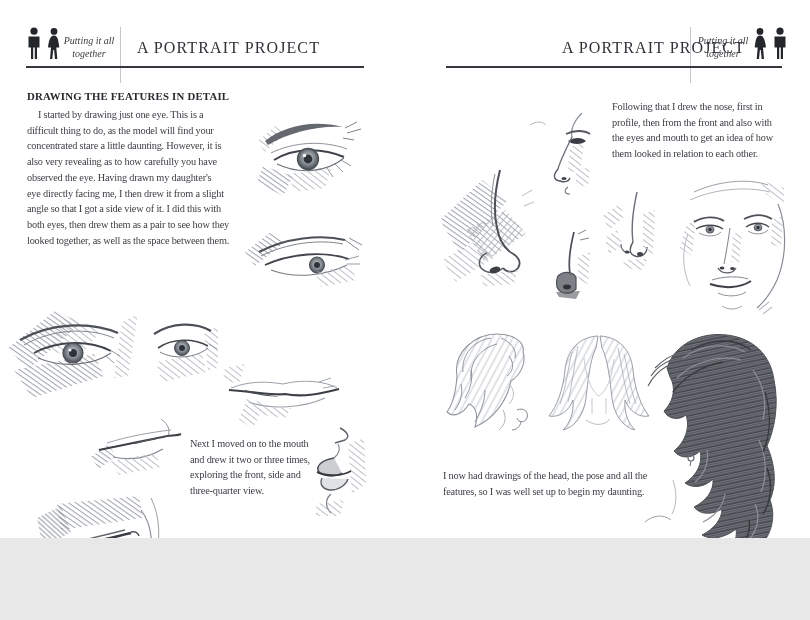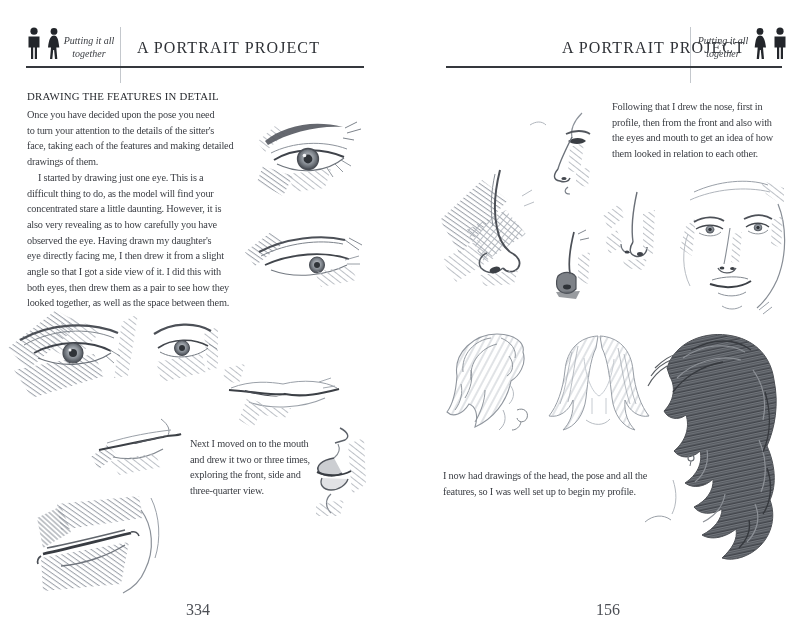--- a/index.html
+++ b/index.html
@@ -1,23 +1,23 @@
 <!DOCTYPE html>
 <html><head>
 <meta charset="utf-8">
 <style>
   html,body{margin:0;padding:0;background:#e8e8e8;}
-  .stage{position:relative;width:810px;height:620px;background:#ffffff;overflow:hidden;
+  .stage{position:relative;width:810px;height:538px;background:#ffffff;overflow:hidden;
          font-family:"Liberation Serif",serif;color:#3b3e44;}
   .abs{position:absolute;}
   .tab{font-style:italic;font-size:10px;line-height:12.5px;color:#3a3d42;white-space:pre-line;text-align:center;}
   .chapter{font-size:16px;letter-spacing:1.1px;color:#2e3136;white-space:nowrap;}
   .vrule{width:1px;background:#c4c8cd;}
   .hrule{height:2px;background:#35383d;}
-  .heading{font-weight:normal;font-size:10.8px;letter-spacing:0.2px;color:#26292e;margin:0 0 5px 0;}
+  .heading{font-weight:bold;font-size:10.8px;letter-spacing:0.2px;color:#26292e;margin:0 0 5px 0;}
   .para{font-size:10.3px;line-height:15.7px;letter-spacing:-0.2px;color:#3b3e44;white-space:pre-line;margin:0;}
   .indent{text-indent:11px;}
   .pagenum{font-size:16px;color:#4c4f55;width:24px;text-align:center;margin-top:18px;}
   svg.sk{position:absolute;overflow:visible;}
   svg.figs{position:absolute;}
   .mirror{transform:scaleX(-1);}
 </style>
 </head>
 <body>
 
@@ -65,24 +65,20 @@
       </g>
     </svg>
     <div class="abs tab" style="left:60px;top:35px;width:58px;">Putting it all
 together</div>
     <div class="abs vrule" style="left:120px;top:27px;height:56px;"></div>
     <div class="abs chapter" style="left:137px;top:39px;">A PORTRAIT PROJECT</div>
     <div class="abs hrule" style="left:26px;top:66px;width:338px;"></div>
 
     <div class="abs" style="left:27px;top:90px;width:246px;">
       <div class="heading">DRAWING THE FEATURES IN DETAIL</div>
-      <p class="para">Once you have decided upon the pose you need
-to turn your attention to the details of the sitter's
-face, taking each of the features and making detailed
-drawings of them.</p>
       <p class="para indent">I started by drawing just one eye. This is a
 difficult thing to do, as the model will find your
 concentrated stare a little daunting. However, it is
 also very revealing as to how carefully you have
 observed the eye. Having drawn my daughter's
 eye directly facing me, I then drew it from a slight
 angle so that I got a side view of it. I did this with
 both eyes, then drew them as a pair to see how they
 looked together, as well as the space between them.</p>
     </div>
@@ -310,19 +306,19 @@
       <path d="M48,28 C70,16 92,16 108,28 M30,70 C40,56 58,44 80,40 M122,70 C128,90 128,112 120,130 M124,146 C130,162 128,180 120,192 M96,226 C104,218 108,208 106,198" stroke="#36393e" stroke-width="1.4" fill="none"></path>
       <path d="M24,44 C14,50 8,58 5,64 M28,38 C18,42 12,48 8,54 M34,32 C26,34 18,40 12,46" stroke="#5a5e63" stroke-width="1.1" fill="none"></path>
       <circle cx="48" cy="136" r="3" fill="none" stroke="#6a6f75" stroke-width="1.2"></circle>
       <path d="M48,139 l-1,5" stroke="#6a6f75" stroke-width="1" fill="none"></path>
       <path d="M2,200 C10,193 20,192 28,198" stroke="#9aa0a7" stroke-width="1" fill="none"></path>
       <path d="M30,158 C34,170 34,182 29,192" stroke="#b4b9bf" stroke-width="1" fill="none"></path>
     </svg>
 
     <div class="abs" style="left:443px;top:453px;width:220px;">
       <p class="para" style="margin-top:15px;">I now had drawings of the head, the pose and all the
-features, so I was well set up to begin my profile.</p>
+features, so I was well set up to begin my daunting.</p>
     </div>
 
     <div class="abs pagenum" style="left:596px;top:583px;">156</div>
   </div>
 
 </div>
 
 </body></html>

